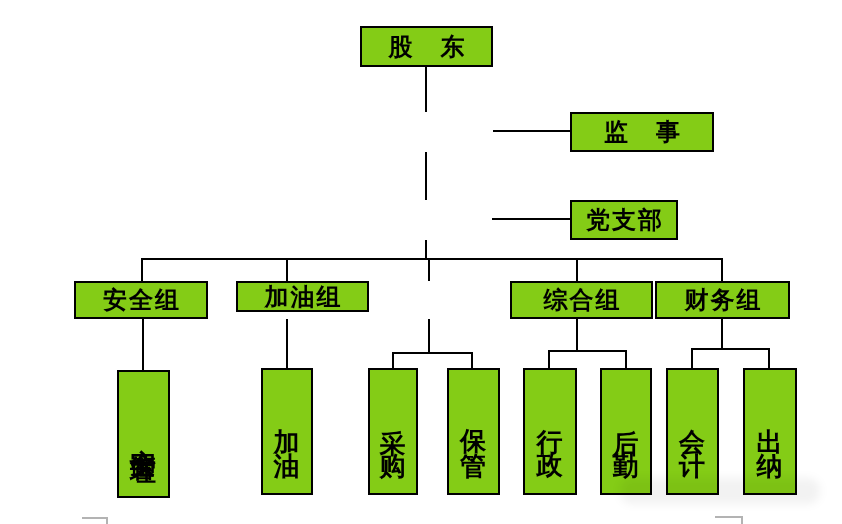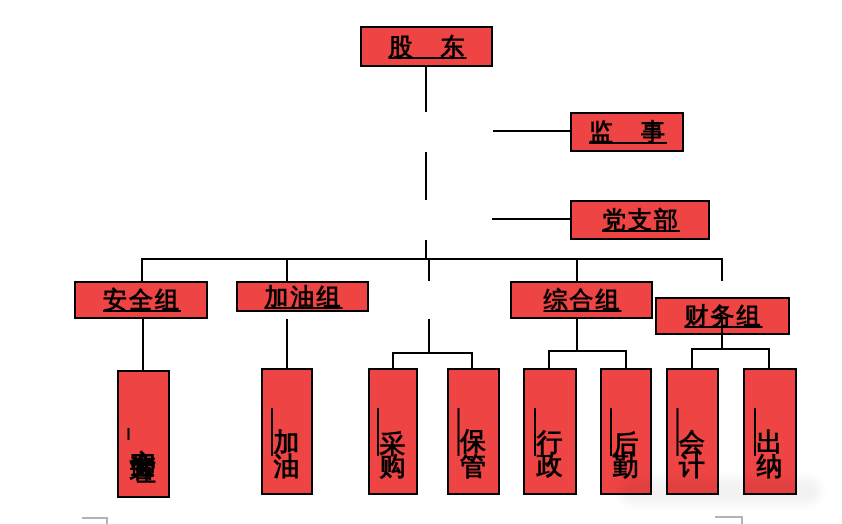--- a/index.html
+++ b/index.html
@@ -8,32 +8,31 @@
     width: 842px;
     height: 524px;
     background: #ffffff;
     overflow: hidden;
     font-family: "DejaVu Serif", "Liberation Serif", serif;
   }
   .box {
     position: absolute;
     box-sizing: border-box;
     border: 2px solid #000000;
-    background: #ef4444;
+    background: #84cc16;
     color: #000000;
     display: flex;
     align-items: center;
     justify-content: center;
     font-size: 24px;
     font-weight: 600;
     letter-spacing: 2px;
     text-indent: 2px;
     white-space: nowrap;
     line-height: 1;
-    text-decoration: underline;
   }
   .vbox {
     writing-mode: vertical-rl;
     text-orientation: upright;
     white-space: normal;
     text-indent: 0;
     font-size: 26px;
   }
   .vbox2 { letter-spacing: 24px; }
   .vbox4 { letter-spacing: 3px; font-size: 26px; }
@@ -59,28 +58,28 @@
     pointer-events: none;
   }
 </style>
 </head>
 <body>
 
 <div class="stage">
 
   <div class="box" style="left:360px; top:26px; width:133px; height:41px;">股　东</div>
 
-  <div class="box" style="left:570px; top:112px; width:114px; height:40px;">监　事</div>
+  <div class="box" style="left:570px; top:112px; width:144px; height:40px;">监　事</div>
 
-  <div class="box" style="left:570px; top:200px; width:140px; height:40px;">党支部</div>
+  <div class="box" style="left:570px; top:200px; width:108px; height:40px;">党支部</div>
 
   <div class="box" style="left:74px;  top:281px; width:134px; height:38px;">安全组</div>
   <div class="box" style="left:236px; top:281px; width:133px; height:31px;">加油组</div>
   <div class="box" style="left:510px; top:281px; width:143px; height:38px;">综合组</div>
-  <div class="box" style="left:655px; top:281px; width:135px; height:38px;margin-top:16px;">财务组</div>
+  <div class="box" style="left:655px; top:281px; width:135px; height:38px;">财务组</div>
 
   <div class="box vbox vbox4" style="left:117px; top:370px; width:53px; height:128px;">安全管理</div>
   <div class="box vbox vbox2" style="left:261px; top:368px; width:52px; height:127px;">加油</div>
   <div class="box vbox vbox2" style="left:368px; top:368px; width:50px; height:127px;">采购</div>
   <div class="box vbox vbox2" style="left:447px; top:368px; width:53px; height:127px;">保管</div>
   <div class="box vbox vbox2" style="left:523px; top:368px; width:54px; height:127px;">行政</div>
   <div class="box vbox vbox2" style="left:600px; top:368px; width:52px; height:127px;">后勤</div>
   <div class="box vbox vbox2" style="left:666px; top:368px; width:53px; height:127px;">会计</div>
   <div class="box vbox vbox2" style="left:743px; top:368px; width:54px; height:127px;">出纳</div>
 

